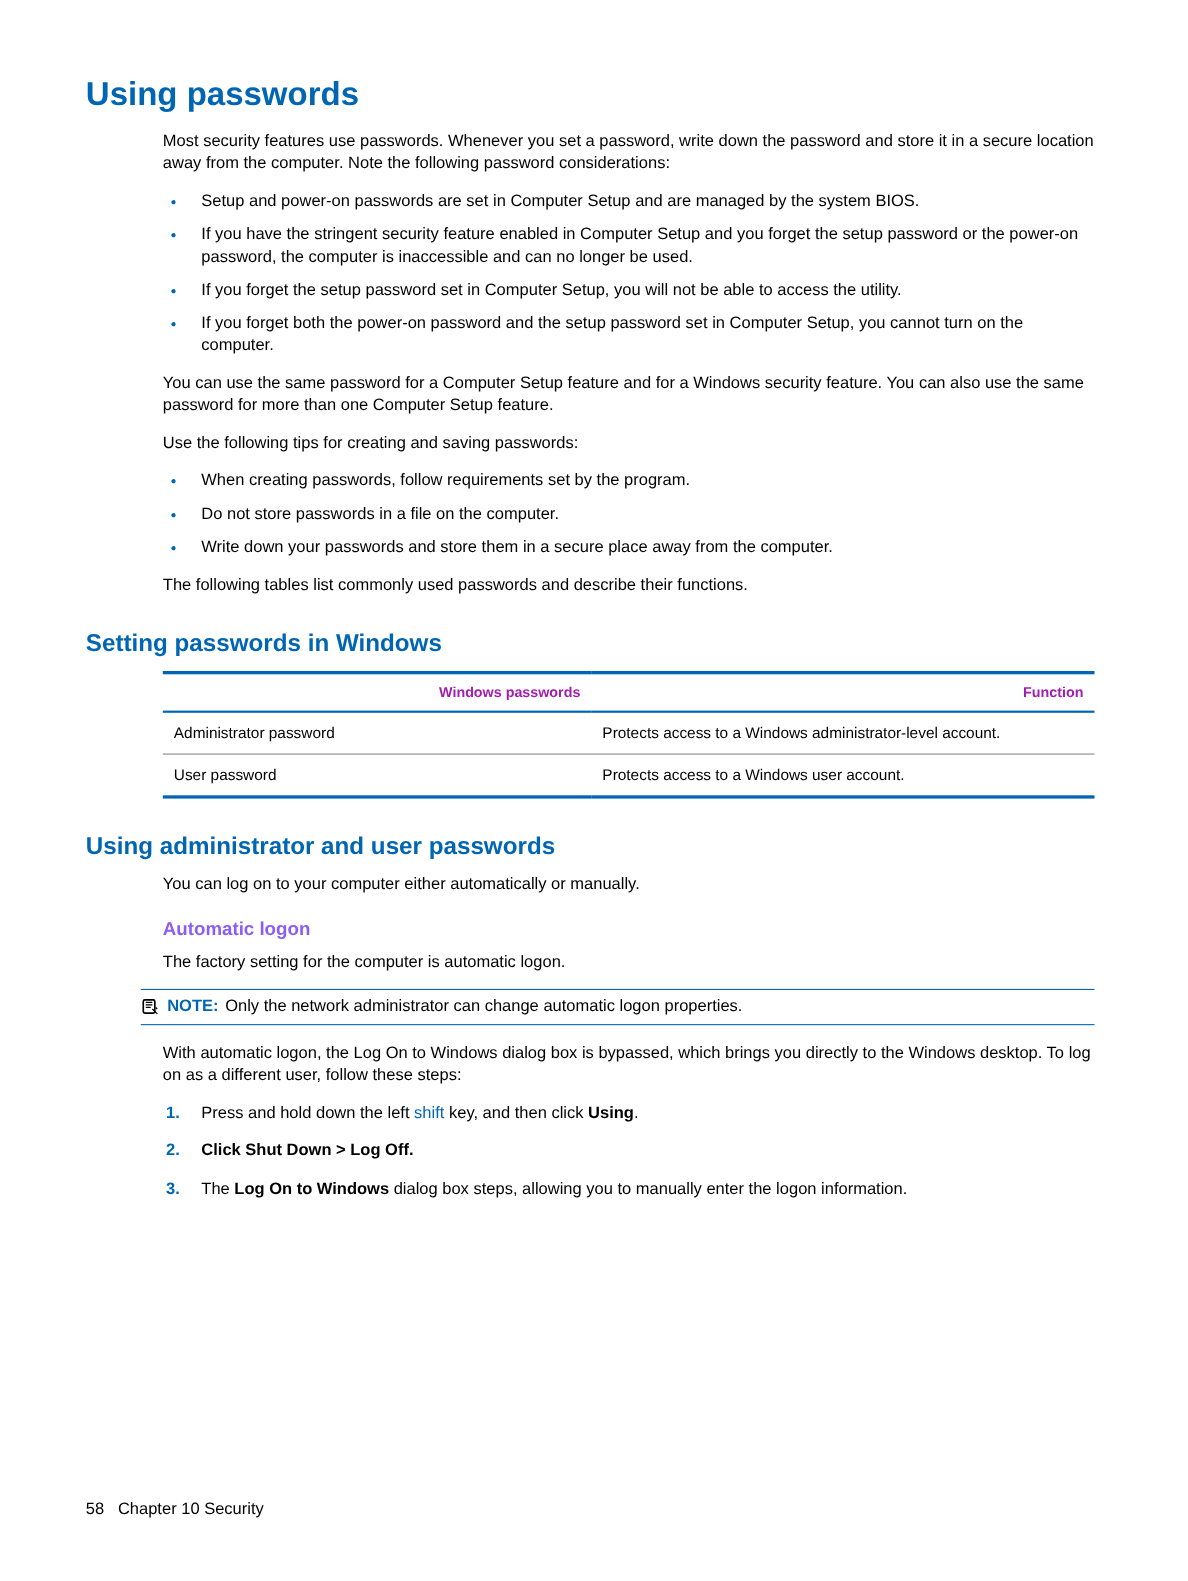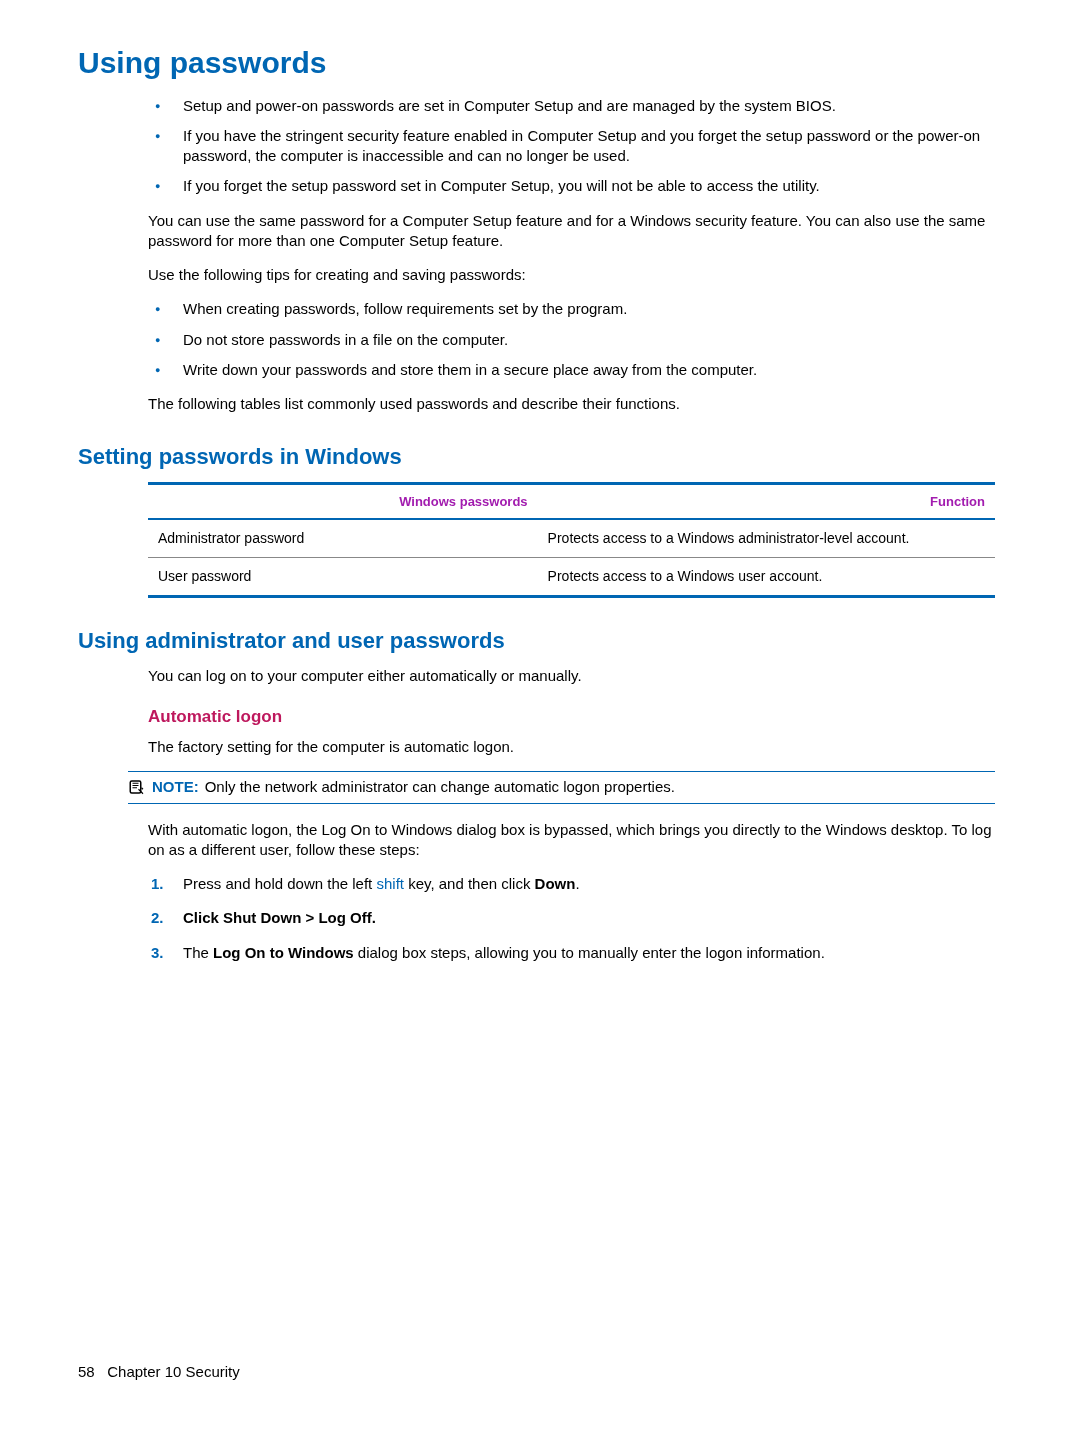--- a/index.html
+++ b/index.html
@@ -7,38 +7,38 @@
     font-size: 15px;
     color: #000;
     background: #fff;
     margin: 0;
     padding: 0;
     line-height: 1.35;
   }
   .page {
     width: 1080px;
     min-height: 1437px;
-    padding: 43px 85px 60px 78px;
+    padding: 66px 85px 60px 78px;
     box-sizing: border-box;
     position: relative;
   }
   h1.title {
     color: #0066b3;
     font-size: 30px;
     font-weight: bold;
     margin: 0 0 12px 0;
   }
   h2.subtitle {
     color: #0066b3;
     font-size: 22px;
     font-weight: bold;
     margin: 28px 0 10px 0;
   }
   h3.subsub {
-    color: #be185d;
+    color: #8b5cf6;
     font-size: 17px;
     font-weight: bold;
     margin: 20px 0 8px 0;
     padding-left: 70px;
   }
   .indented {
     padding-left: 70px;
   }
   p {
     margin: 8px 0 14px 0;
@@ -136,25 +136,29 @@
     font-size: 15px;
   }
 </style>
 </head>
 <body>
 
 <div class="page">
 
   <h1 class="title">Using passwords</h1>
 
+  <div class="indented">
+    <p>Most security features use passwords. Whenever you set a password, write down the password and store it in a secure location away from the computer. Note the following password considerations:</p>
+  </div>
 
   <ul class="round">
     <li>Setup and power-on passwords are set in Computer Setup and are managed by the system BIOS.</li>
     <li>If you have the stringent security feature enabled in Computer Setup and you forget the setup password or the power-on password, the computer is inaccessible and can no longer be used.</li>
     <li>If you forget the setup password set in Computer Setup, you will not be able to access the utility.</li>
+    <li>If you forget both the power-on password and the setup password set in Computer Setup, you cannot turn on the computer.</li>
   </ul>
 
   <div class="indented">
     <p>You can use the same password for a Computer Setup feature and for a Windows security feature. You can also use the same password for more than one Computer Setup feature.</p>
     <p>Use the following tips for creating and saving passwords:</p>
   </div>
 
   <ul class="round">
     <li>When creating passwords, follow requirements set by the program.</li>
     <li>Do not store passwords in a file on the computer.</li>
@@ -212,21 +216,21 @@
       <span class="note-label">NOTE:</span><span>Only the network administrator can change automatic logon properties.</span>
     </div>
   </div>
 
   <div class="indented">
     <p>With automatic logon, the Log On to Windows dialog box is bypassed, which brings you directly to the Windows desktop. To log on as a different user, follow these steps:</p>
   </div>
 
   <ol class="num">
     <li>
-      <span>Press and hold down the left </span><span class="blue-link">shift</span><span> key, and then click </span><b>Down</b><span>.</span>
+      <span>Press and hold down the left </span><span class="blue-link">shift</span><span> key, and then click </span><b>Using</b><span>.</span>
     </li>
     <li>
       <b><span>Click </span><span>Shut Down &gt; Log Off</span><span>.</span></b>
     </li>
     <li>
       <span>The </span><b>Log On to Windows</b><span> dialog box steps, allowing you to manually enter the logon information.</span>
     </li>
   </ol>
 
   <div class="footer">

